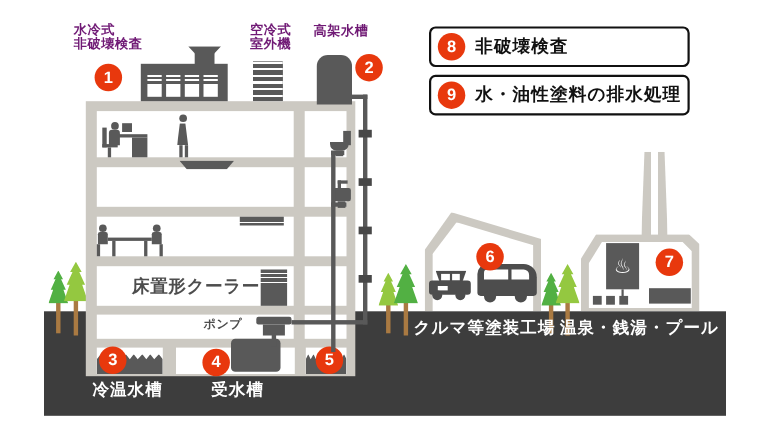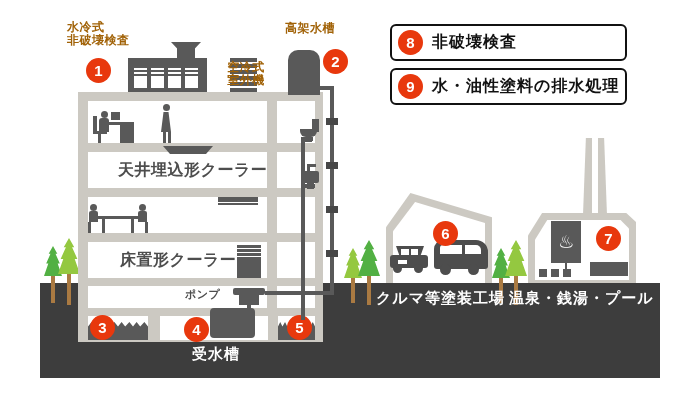--- a/index.html
+++ b/index.html
@@ -7,21 +7,21 @@
          font-family:"Liberation Sans","DejaVu Sans",sans-serif;}
   .a{position:absolute;}
   .dk{background:#595959;}
   .dk2{background:#4d4d4d;}
   .gy{background:#ccc9c2;}
   .wh{background:#ffffff;}
   .gnd{background:#3d3d3d;}
   .badge{position:absolute;width:25px;height:25px;border-radius:50%;background:#e8380d;
          color:#fff;font-weight:bold;font-size:15px;display:flex;align-items:center;
          justify-content:center;line-height:1;}
-  .toplab{position:absolute;color:#a16207;font-size:12px;line-height:13px;font-weight:bold;letter-spacing:.5px;}
+  .toplab{position:absolute;color:#701a75;font-size:12px;line-height:13px;font-weight:bold;letter-spacing:.5px;}
   .floorlab{position:absolute;color:#4d4d4d;font-size:16px;letter-spacing:.5px;font-weight:bold;white-space:nowrap;}
   .whlab{position:absolute;color:#ffffff;font-size:15px;letter-spacing:1px;font-weight:bold;white-space:nowrap;}
   .infobox{position:absolute;left:390px;width:237px;height:37px;background:#fff;
            border:2px solid #111;border-radius:6px;box-sizing:border-box;
            display:flex;align-items:center;gap:9px;padding-left:6px;}
   .infobox .badge{position:static;flex:0 0 auto;}
   .infobox span.txt{color:#111;font-size:16px;font-weight:bold;letter-spacing:1px;white-space:nowrap;}
   .pipe{background:#595959;}
   .nub{background:#474747;}
   .zig{clip-path:polygon(0 25%,6% 0,12% 25%,19% 0,25% 25%,31% 0,37% 25%,44% 0,50% 25%,56% 0,
@@ -162,21 +162,20 @@
     <div class="a dk" style="left:161px;top:203px;width:20px;height:10px;"></div>
 
     <div class="a dk" style="left:234px;top:27px;width:7px;height:13px;"></div>
     <div class="a dk" style="left:222px;top:37px;width:17px;height:8px;border-radius:0 0 6px 6px;"></div>
     <div class="a dk" style="left:227px;top:45px;width:7px;height:5px;"></div>
     <div class="a dk" style="left:229px;top:72px;width:3px;height:7px;"></div>
     <div class="a dk" style="left:229px;top:72px;width:9px;height:3px;"></div>
     <div class="a dk" style="left:224px;top:79px;width:17px;height:12px;border-radius:2px;"></div>
     <div class="a dk" style="left:229px;top:91px;width:7px;height:6px;"></div>
 
-    <div class="floorlab" style="left:40px;top:68px;">天井埋込形クーラー</div>
     <div class="floorlab" style="left:42px;top:158px;">床置形クーラー</div>
     <div class="floorlab" style="left:107px;top:195px;font-size:11px;">ポンプ</div>
 
     <div class="badge" style="left:12px;top:223px;">3</div>
     <div class="badge" style="left:106px;top:225px;">4</div>
     <div class="badge" style="left:209px;top:223px;">5</div>
   </div>
 
   <div class="a pipe" style="left:316px;top:86px;width:18px;height:4px;"></div>
   <div class="a pipe" style="left:330px;top:86px;width:4px;height:209px;"></div>
@@ -197,28 +196,29 @@
   <div class="a cells" style="left:185px;top:66px;width:13px;height:22px;"></div>
   <div class="a dk" style="left:177px;top:48px;width:18px;height:12px;"></div>
   <div class="a dk" style="left:171px;top:42px;width:30px;height:8px;clip-path:polygon(0 0,100% 0,75% 100%,25% 100%);"></div>
   <div class="a louver" style="left:230px;top:56px;width:27px;height:36px;"></div>
   <div class="a dk" style="left:288px;top:50px;width:32px;height:45px;border-radius:10px 10px 0 0;"></div>
 
   <div class="toplab" style="left:67px;top:21px;">
     <div>水冷式</div>
     <div>非破壊検査</div>
   </div>
-  <div class="toplab" style="left:220px;top:21px;width:52px;text-align:center;margin-top:40px;">
+  <div class="toplab" style="left:220px;top:21px;width:52px;text-align:center;">
     <div>空冷式</div>
     <div>室外機</div>
   </div>
   <div class="toplab" style="left:285px;top:22px;">高架水槽</div>
   <div class="badge" style="left:86px;top:58px;">1</div>
   <div class="badge" style="left:323px;top:49px;">2</div>
 
+  <div class="whlab" style="left:84px;top:345px;">冷温水槽</div>
   <div class="whlab" style="left:192px;top:345px;">受水槽</div>
 
   <div class="infobox" style="top:24px;">
     <div class="badge">8</div>
     <span class="txt">非破壊検査</span>
   </div>
   <div class="infobox" style="top:68px;">
     <div class="badge">9</div>
     <span class="txt">水・油性塗料の排水処理</span>
   </div>

